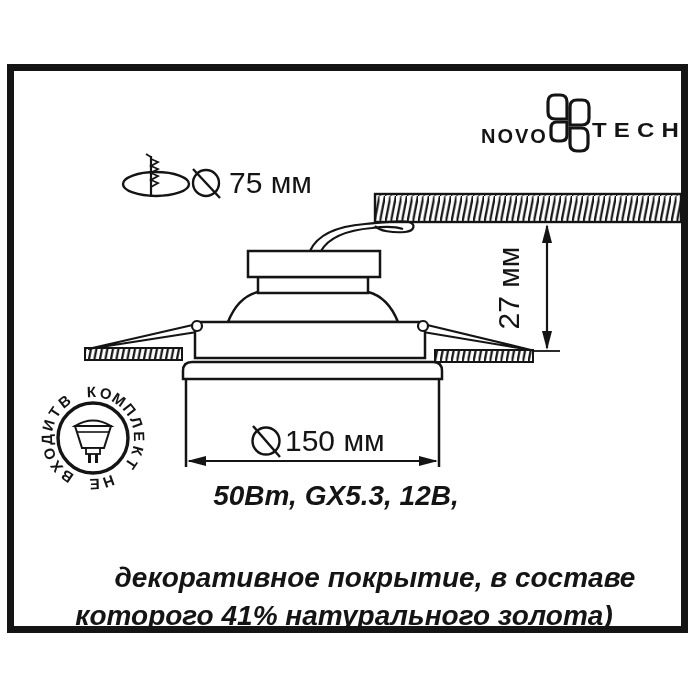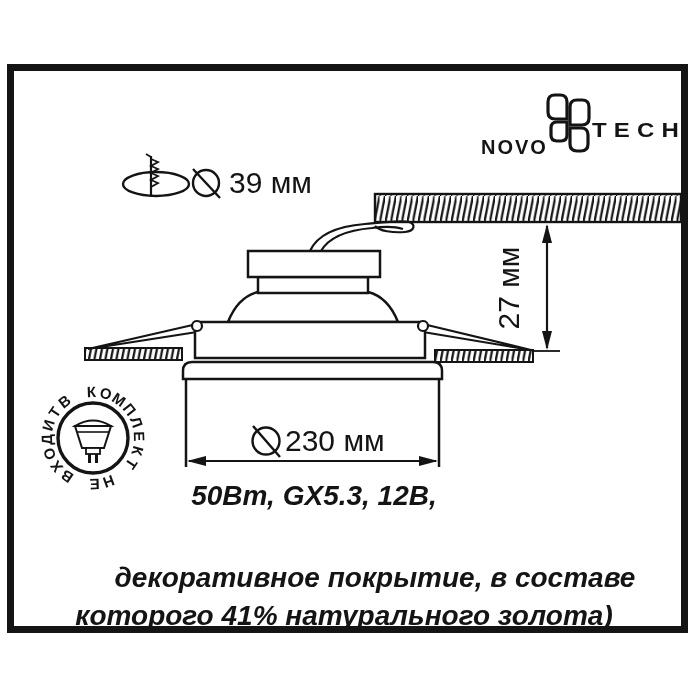--- a/index.html
+++ b/index.html
@@ -136,24 +136,24 @@
           <text x="93" y="397" text-anchor="middle" class="stamp-letter" transform="rotate(214 93 438)">В</text>
           <text x="93" y="397" text-anchor="middle" class="stamp-letter" transform="rotate(232 93 438)">Х</text>
           <text x="93" y="397" text-anchor="middle" class="stamp-letter" transform="rotate(250 93 438)">О</text>
           <text x="93" y="397" text-anchor="middle" class="stamp-letter" transform="rotate(268 93 438)">Д</text>
           <text x="93" y="397" text-anchor="middle" class="stamp-letter" transform="rotate(286 93 438)">И</text>
           <text x="93" y="397" text-anchor="middle" class="stamp-letter" transform="rotate(304 93 438)">Т</text>
         </g>
     </g>
   </svg>
 
-  <div class="t brand" style="left:481px;top:136px;">NOVO</div>
+  <div class="t brand" style="left:481px;top:125px;">NOVO</div>
   <div class="t brand brand-tech" style="left:592px;top:119px;">TECH</div>
 
-  <div class="t dim" style="left:229px;top:166px;">39 мм</div>
+  <div class="t dim" style="left:229px;top:166px;">75 мм</div>
 
-  <div class="t dim" style="left:285px;top:424px;">230 мм</div>
+  <div class="t dim" style="left:285px;top:424px;">150 мм</div>
 
-  <div class="spec" style="top:480px;width:600px;">50Вт, GX5.3, 12В,</div>
+  <div class="spec" style="top:480px;width:600px;padding-left:22px;">50Вт, GX5.3, 12В,</div>
   <div class="spec" style="top:562px;width:660px;padding-left:31px;">декоративное покрытие, в составе</div>
   <div class="spec" style="top:600px;width:660px;">которого 41% натурального золота)</div>
 
 </div>
 
 </body></html>

